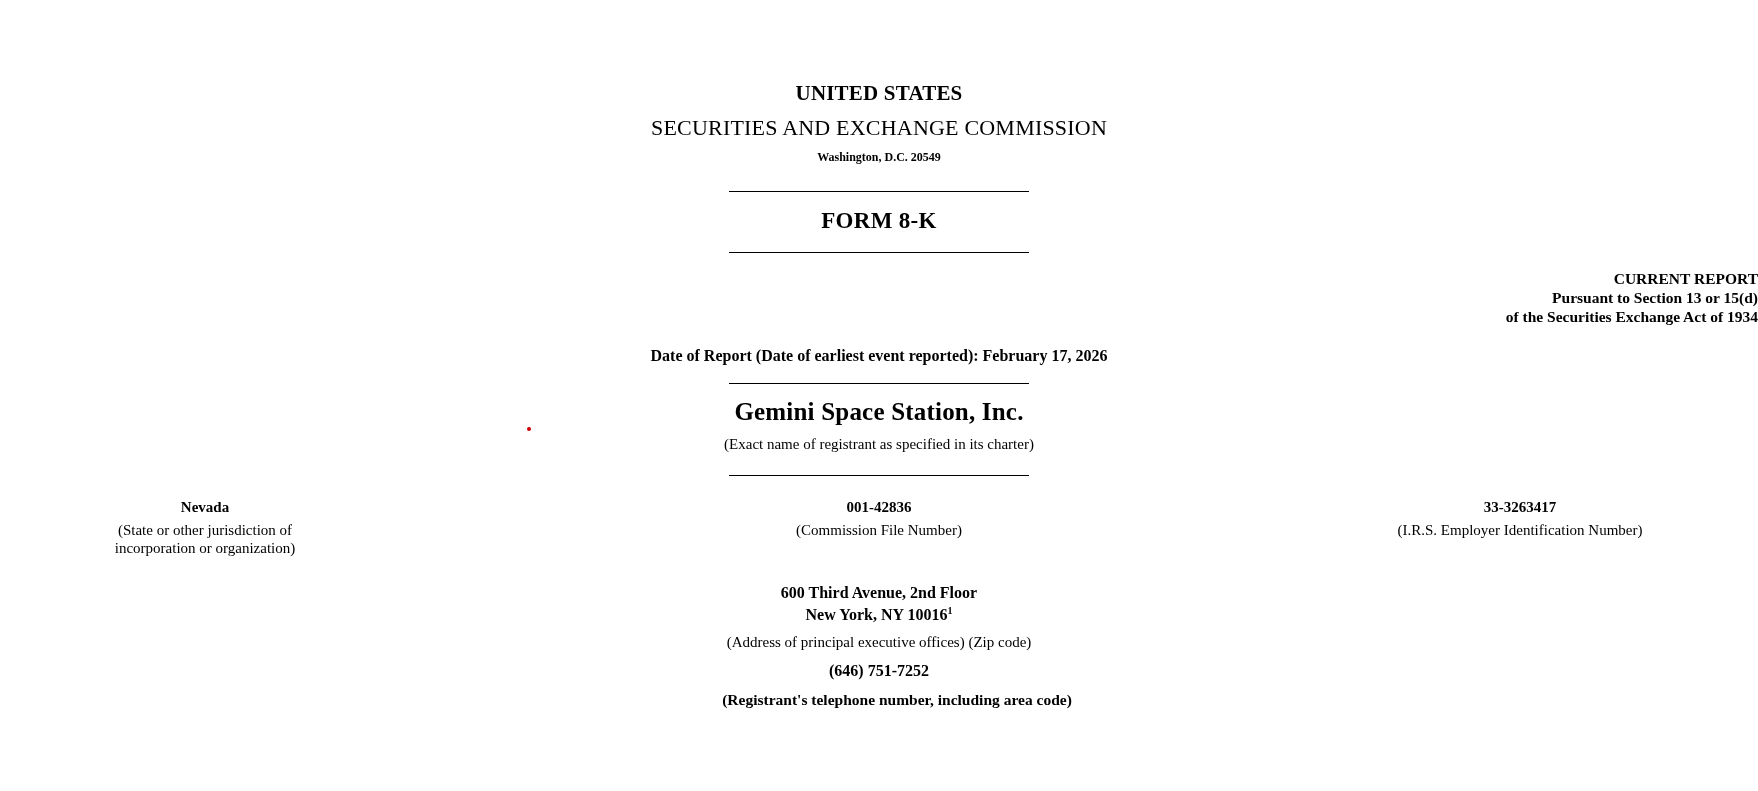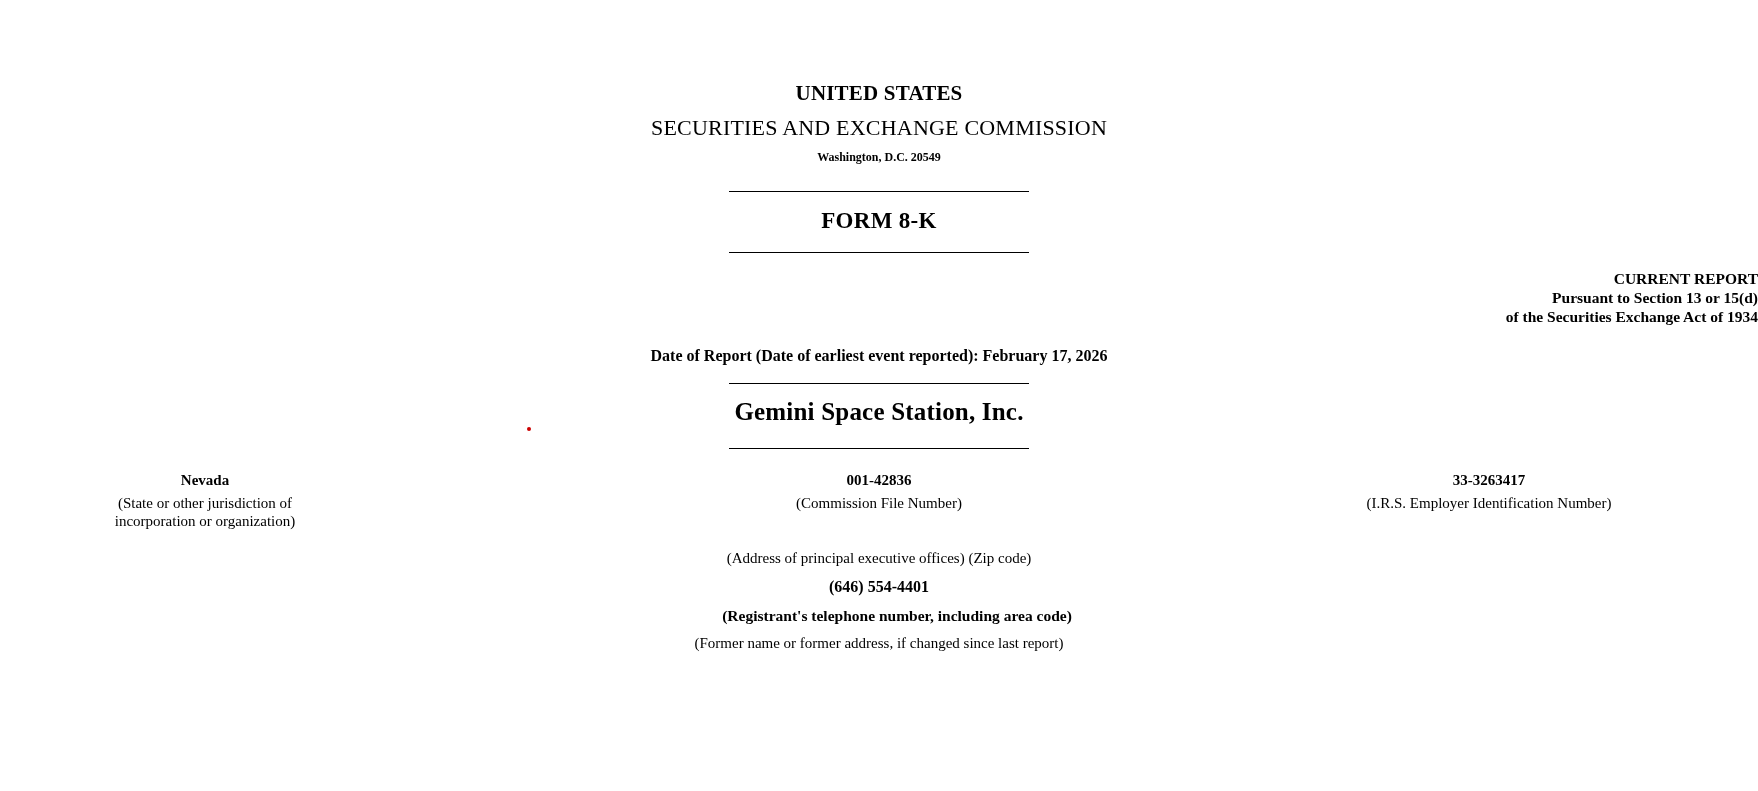--- a/index.html
+++ b/index.html
@@ -113,21 +113,21 @@
   .col-left {
     left: 70px;
     width: 270px;
   }
   .col-mid {
     left: 50%;
     transform: translateX(-50%);
     width: 420px;
   }
   .col-right {
-    right: 59px;
+    right: 28px;
     width: 420px;
     text-align: center;
   }
 
   .addr {
     font-size: 16px;
     font-weight: bold;
     margin-top: 14px;
     line-height: 1.32;
   }
@@ -193,39 +193,43 @@
     <div>CURRENT REPORT</div>
     <div>Pursuant to Section 13 or 15(d)</div>
     <div>of the Securities Exchange Act of 1934</div>
   </div>
 
   <div class="date-rep center">Date of Report (Date of earliest event reported): February 17, 2026</div>
 
   <div class="rule rule-3"></div>
 
   <div class="company center">Gemini Space Station, Inc.</div>
+  <div class="company-sub center">(Exact name of registrant as specified in its charter)</div>
 
   <div class="rule rule-4"></div>
 
   <div class="idrow">
     <div class="col col-left">
       <span class="b">Nevada</span>
       <div>(State or other jurisdiction of</div>
       <div>incorporation or organization)</div>
     </div>
     <div class="col col-mid">
       <span class="b">001-42836</span>
       <div>(Commission File Number)</div>
     </div>
     <div class="col col-right">
       <span class="b">33-3263417</span>
       <div>(I.R.S. Employer Identification Number)</div>
     </div>
   </div>
 
+  <div class="addr center">
+    <div>600 Third Avenue, 2nd Floor</div>
+    <div><span>New York, NY 10016</span><sup>1</sup></div>
+  </div>
   <div class="addr-sub center">(Address of principal executive offices) (Zip code)</div>
 
-  <div class="phone center">(646) 554-4401</div>
+  <div class="phone center">(646) 751-7252</div>
   <div class="phone-sub center">(Registrant's telephone number, including area code)</div>
 
-  <div class="former-sub center">(Former name or former address, if changed since last report)</div>
 
 </div>
 
 </body></html>

